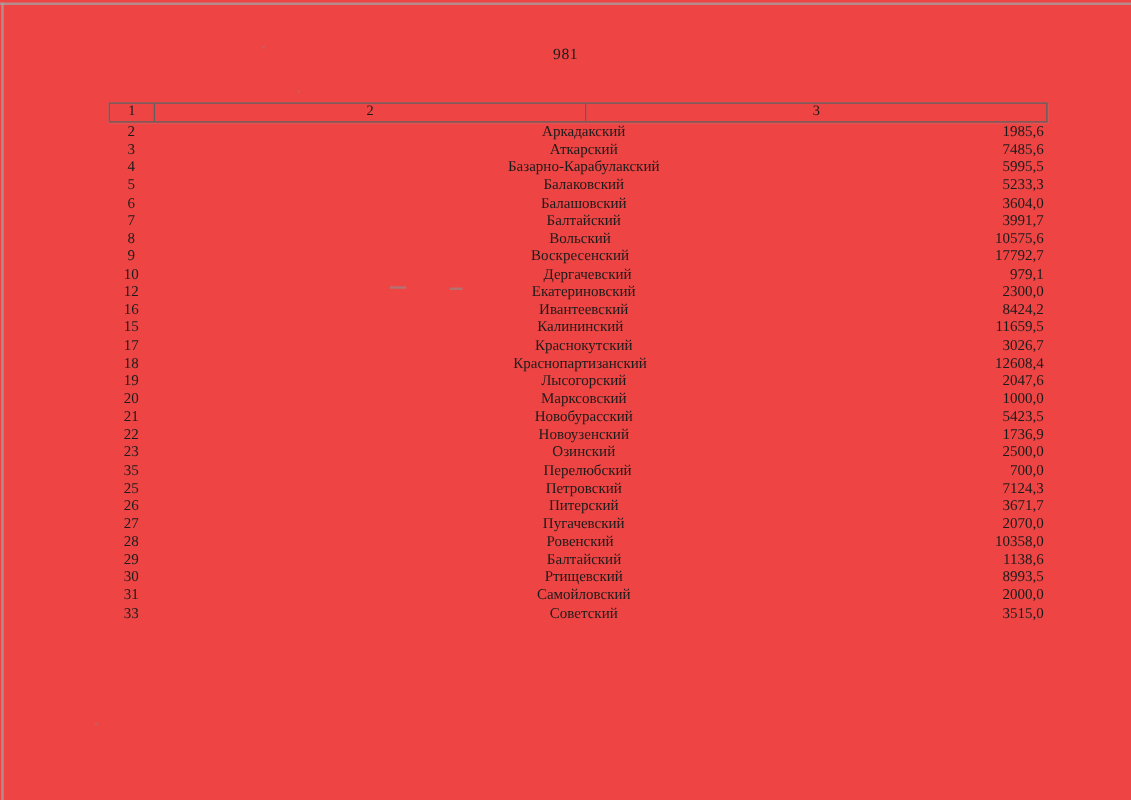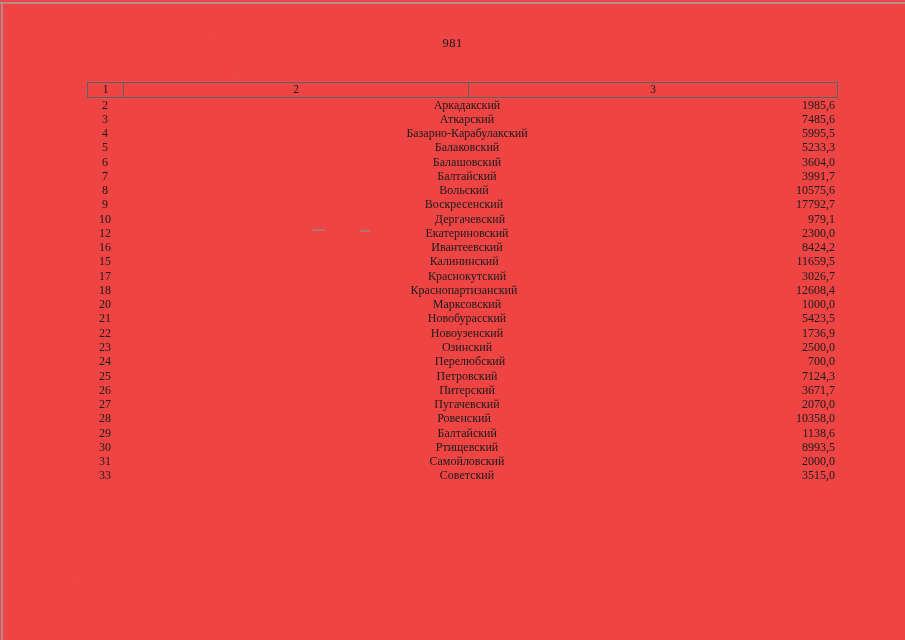--- a/index.html
+++ b/index.html
@@ -131,41 +131,46 @@
         <span class="td num">17</span>
         <span class="td name">Краснокутский</span>
         <span class="td val">3026,7</span>
       </div>
       <div class="tr">
         <span class="td num">18</span>
         <span class="td name">Краснопартизанский</span>
         <span class="td val">12608,4</span>
       </div>
       <div class="tr">
+        <span class="td num">19</span>
+        <span class="td name">Лысогорский</span>
+        <span class="td val">2047,6</span>
+      </div>
+      <div class="tr">
         <span class="td num">20</span>
         <span class="td name">Марксовский</span>
         <span class="td val">1000,0</span>
       </div>
       <div class="tr">
         <span class="td num">21</span>
         <span class="td name">Новобурасский</span>
         <span class="td val">5423,5</span>
       </div>
       <div class="tr">
         <span class="td num">22</span>
         <span class="td name">Новоузенский</span>
         <span class="td val">1736,9</span>
       </div>
       <div class="tr">
         <span class="td num">23</span>
         <span class="td name">Озинский</span>
         <span class="td val">2500,0</span>
       </div>
       <div class="tr">
-        <span class="td num">24</span>
+        <span class="td num">35</span>
         <span class="td name">Перелюбский</span>
         <span class="td val">700,0</span>
       </div>
       <div class="tr">
         <span class="td num">25</span>
         <span class="td name">Петровский</span>
         <span class="td val">7124,3</span>
       </div>
       <div class="tr">
         <span class="td num">26</span>

